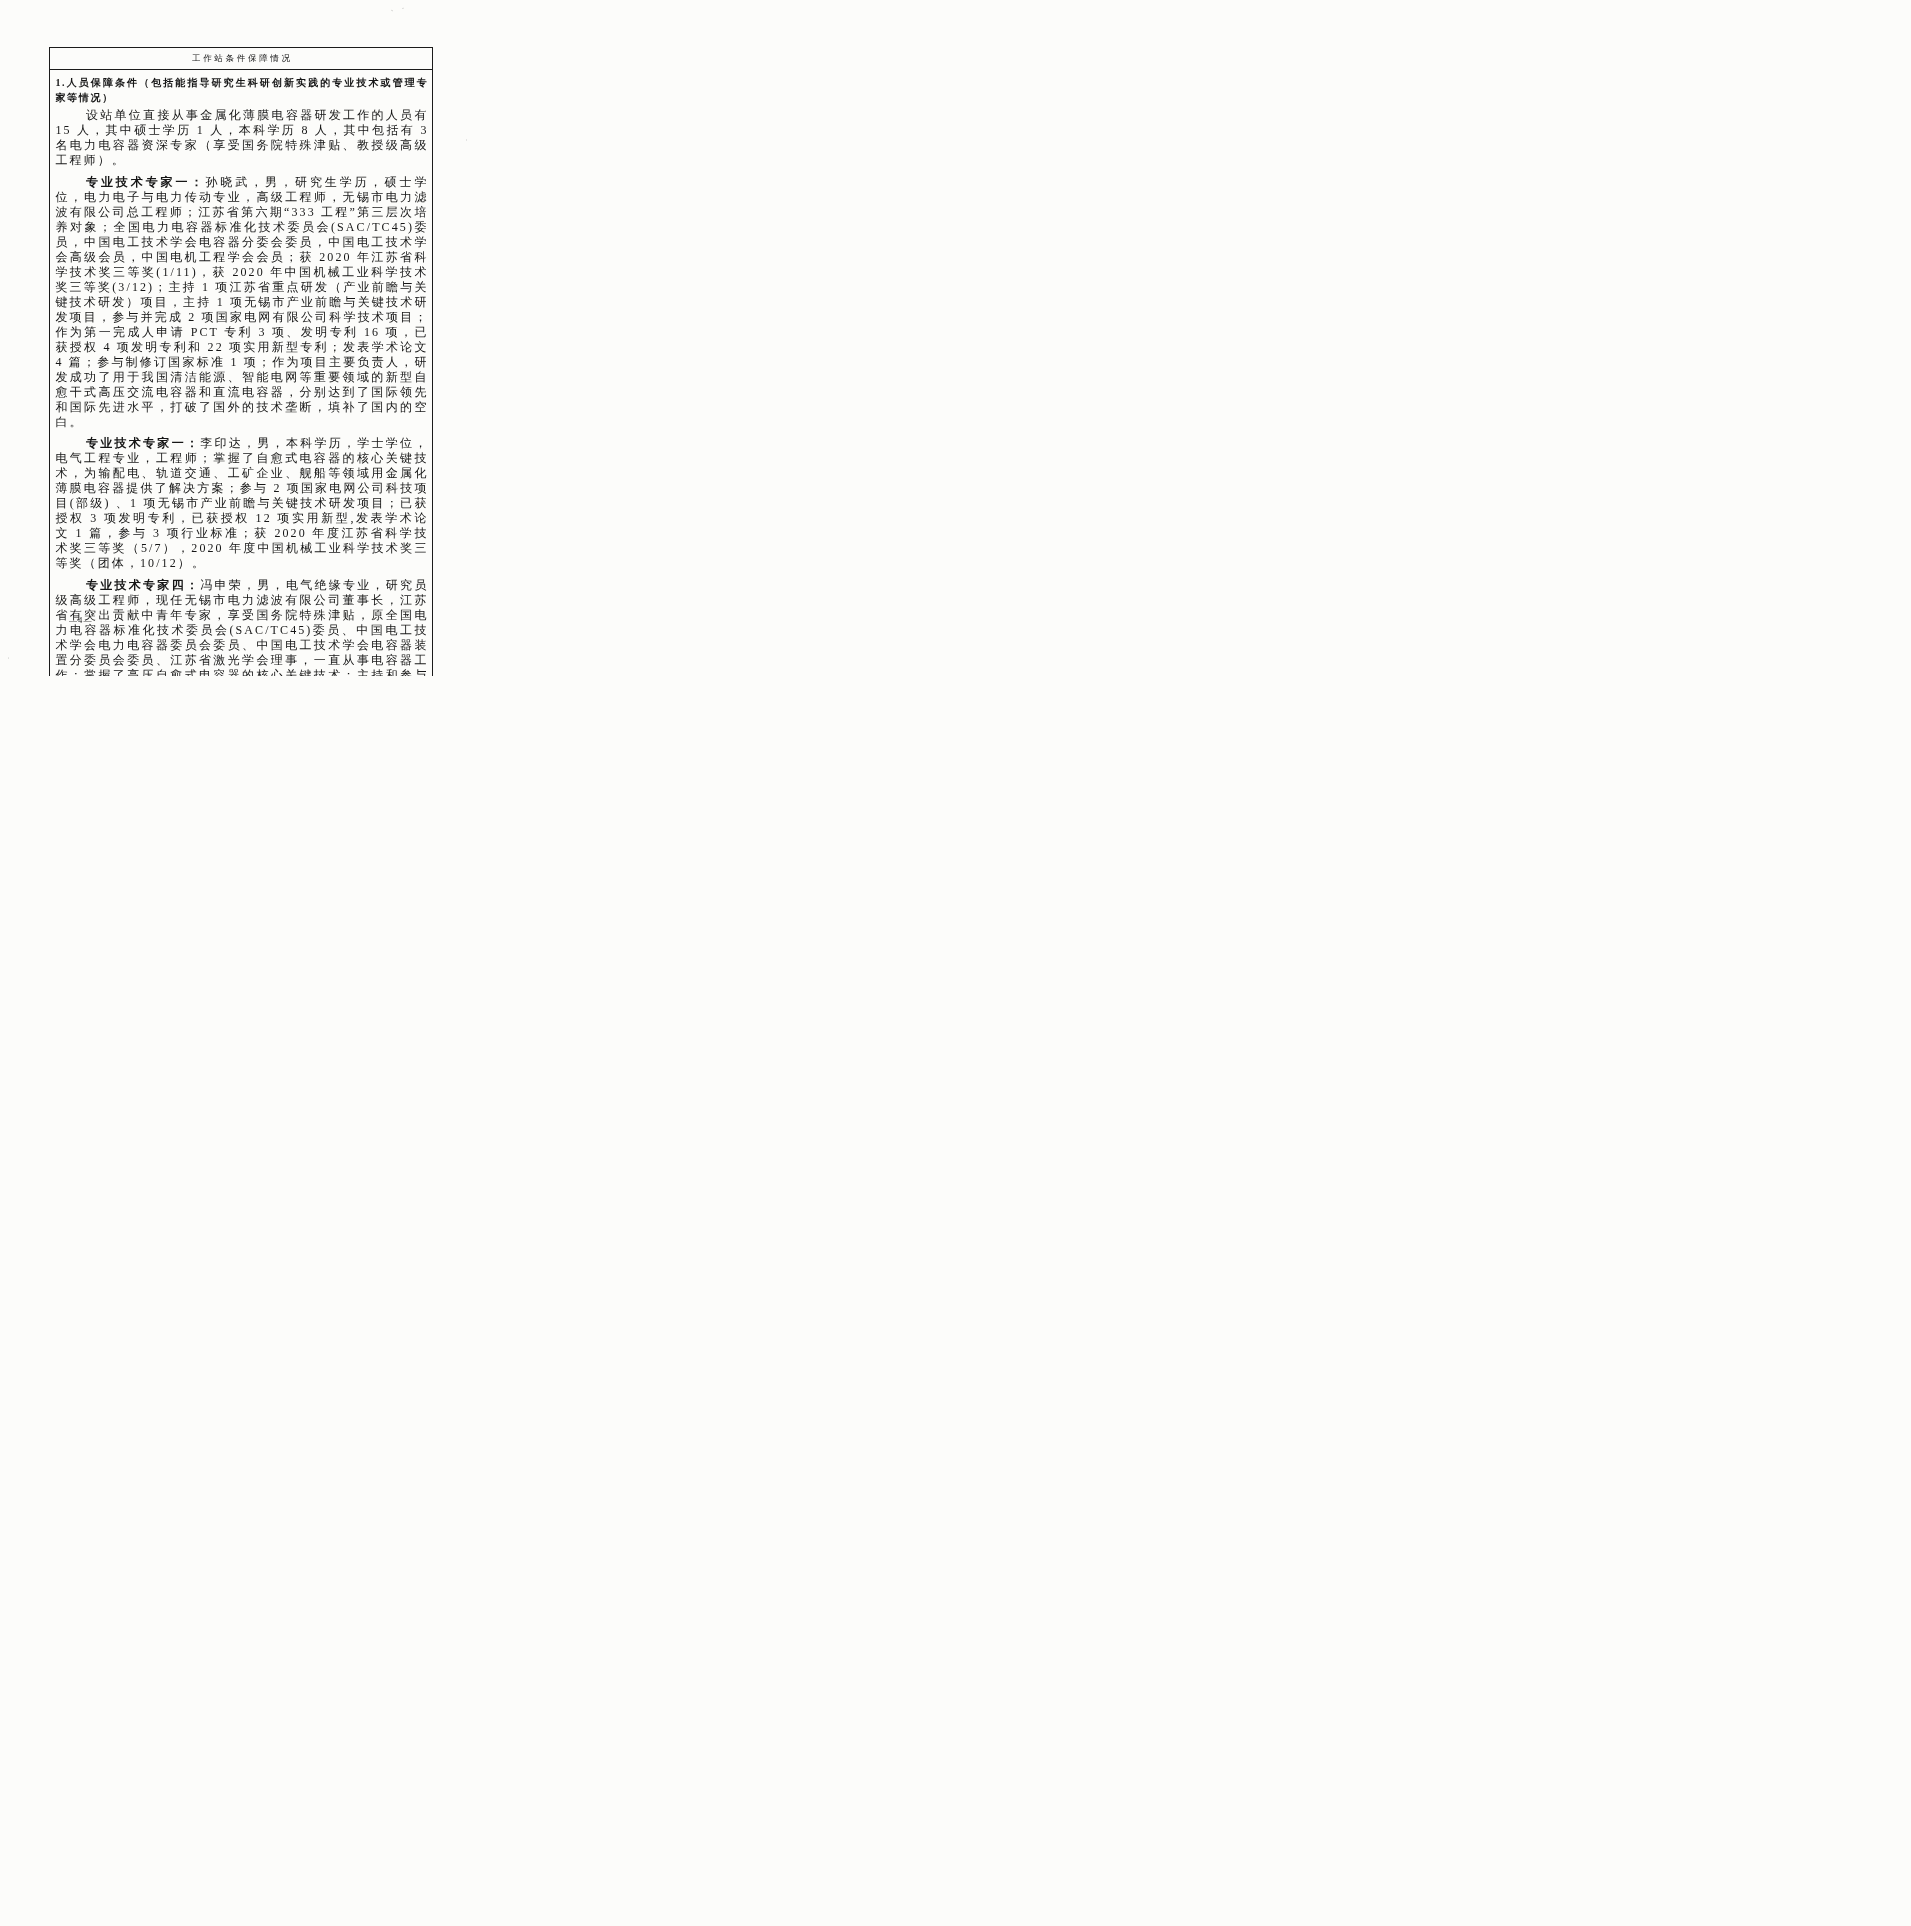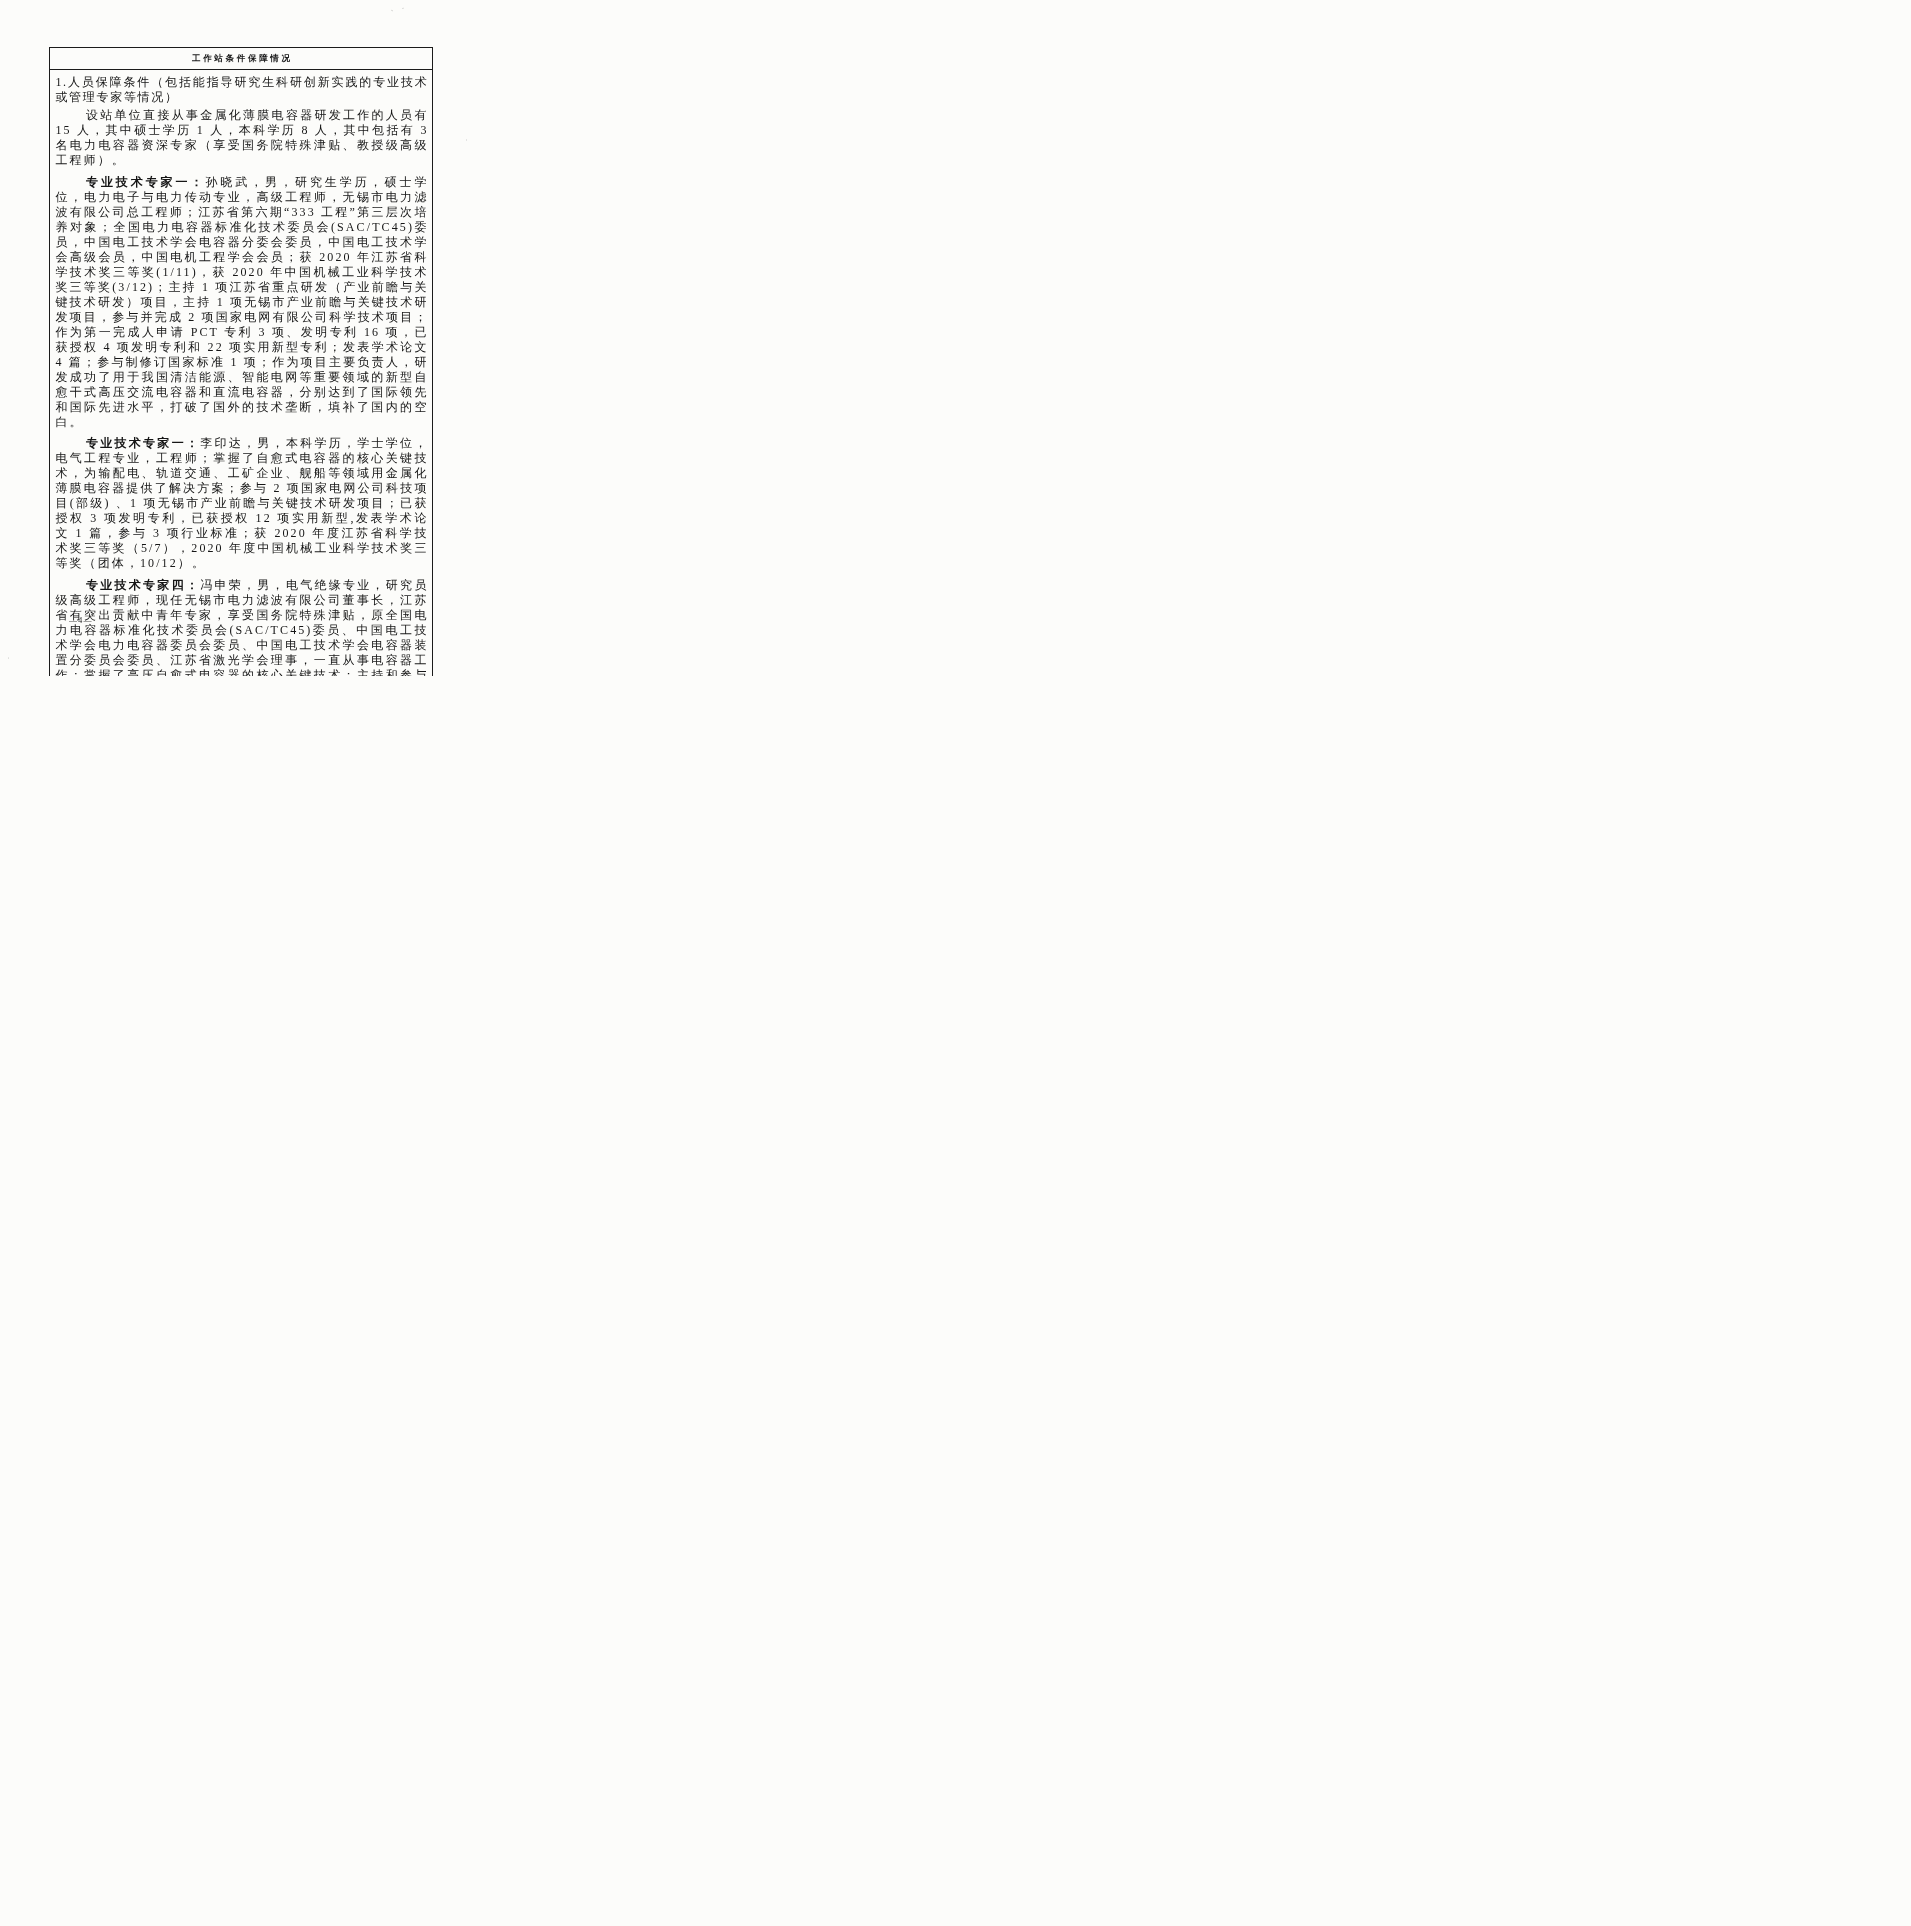--- a/index.html
+++ b/index.html
@@ -32,34 +32,34 @@
   }
   .table-title-row {
     height: 21px;
     border-bottom: 1.2px solid #1b1b1b;
     display: flex;
     align-items: center;
     justify-content: center;
   }
   .table-title {
     font-size: 8.5px;
-    font-weight: 700;
+    font-weight: 400;
     letter-spacing: 2.7px;
     text-indent: 2.7px; 
     white-space: nowrap;
     text-align: center;
   }
   .table-body {
     padding: 2.7px 3.5px 8.5px 5.4px;
   }
   .sec-heading {
     margin: 1.9px 0 0 0;
-    font-size: 12px;
+    font-size: 10px;
     line-height: 15px;
-    font-weight: 400;
+    font-weight: 700;
     letter-spacing: 1.7px;
     text-align: justify;
   }
   p.body-par {
     margin: 0;
     font-size: 12px;
     line-height: 15px;
     letter-spacing: 2.1px;
     text-align: justify;
     text-indent: 2.55em;

